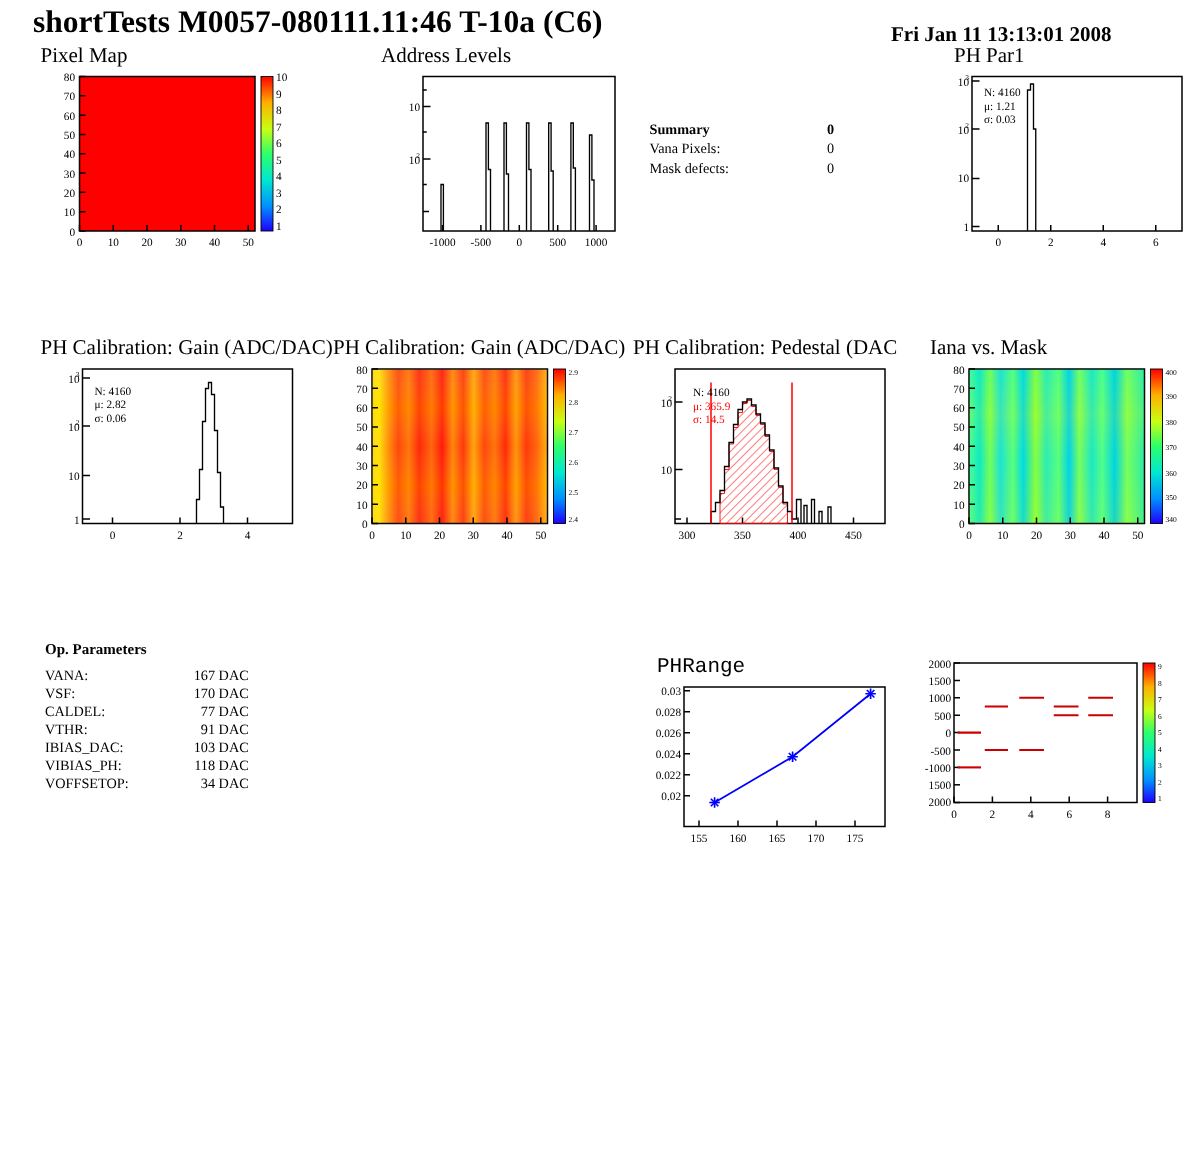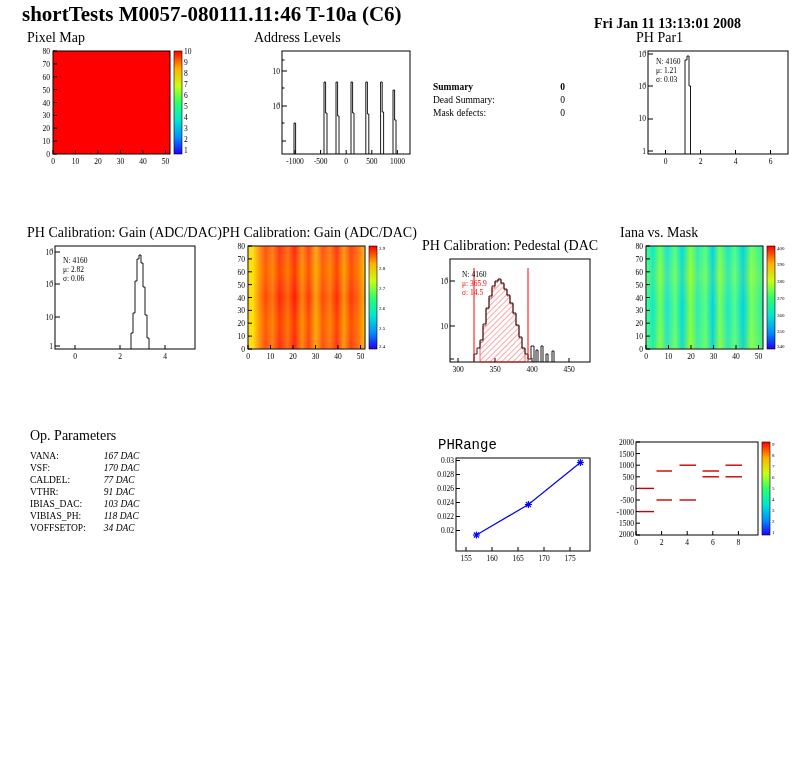--- a/index.html
+++ b/index.html
@@ -4,25 +4,25 @@
 <style>
   html,body{margin:0;padding:0;}
   body{width:796px;height:772px;background:#ffffff;font-family:"Liberation Serif",serif;color:#000;position:relative;overflow:hidden;}
   .abs{position:absolute;}
   #title{left:22px;top:2px;font-size:21px;font-weight:bold;letter-spacing:0px;white-space:nowrap;}
   #datestamp{left:594px;top:16px;font-size:14px;font-weight:bold;white-space:nowrap;}
   .paneltitle{font-size:14px;font-weight:normal;white-space:nowrap;}
   .axislabel{font-size:7.5px;fill:#000;}
   svg{display:block;}
   .statbox{font-size:7.5px;line-height:9px;white-space:nowrap;}
-  .opt-title{font-size:14px;font-weight:normal;}
+  .opt-title{font-size:10px;font-weight:bold;}
   table.opt{border-collapse:collapse;}
   table.opt td{font-size:9.5px;padding:0 0 2px 0;font-family:"Liberation Serif",serif;}
   table.opt td.k{padding-right:18px;margin-top:40px;}
-  table.opt td.v{width:62px;font-style:italic;}
+  table.opt td.v{text-align:right;width:62px;}
   .summ-title{font-size:10.5px;font-weight:bold;}
   .summ-row{font-size:9.5px;}
   table.summ{border-collapse:collapse;}
   table.summ td{font-size:9.5px;padding:0 0 3px 0;}
   table.summ td.k{padding-right:30px;}
   table.summ td.v{text-align:right;width:40px;}
 </style>
 </head>
 <body>
 
@@ -151,21 +151,21 @@
 </div>
 
 <div class="abs" style="left:433px;top:42px;margin-top:40px;">
   <table class="summ">
     <tbody>
         <tr>
       <td class="k summ-title">Summary</td>
       <td class="v summ-title">0</td>
     </tr>
     <tr>
-      <td class="k summ-row">Dead Summary:</td>
+      <td class="k summ-row">Vana Pixels:</td>
       <td class="v summ-row">0</td>
     </tr>
     <tr>
       <td class="k summ-row">Mask defects:</td>
       <td class="v summ-row">0</td>
     </tr>
   </tbody>
     </table>
 </div>
 
@@ -335,21 +335,21 @@
       <text x="157" y="9">2.9</text>
         <text x="157" y="29">2.8</text>
         <text x="157" y="49">2.7</text>
       <text x="157" y="69">2.6</text>
         <text x="157" y="89">2.5</text>
         <text x="157" y="107">2.4</text>
     </g>
   </svg>
 </div>
 
-<div class="abs" style="left:422px;top:238px;">
+<div class="abs" style="left:422px;top:225px;">
   <div class="paneltitle">PH Calibration: Pedestal (DAC</div>
   <svg width="172" height="125">
     <defs>
       <pattern id="hatch" patternUnits="userSpaceOnUse" width="4" height="4" patternTransform="rotate(45)">
         <line x1="0" y1="0" x2="0" y2="4" stroke="#ff0000" stroke-width="0.7"></line>
       </pattern>
     </defs>
     <rect x="28" y="5" width="140" height="103" fill="none" stroke="#000" stroke-width="1"></rect>
     <g class="axislabel" font-family="Liberation Serif, serif" font-size="7" text-anchor="end">
       <text x="26" y="30">10</text>

